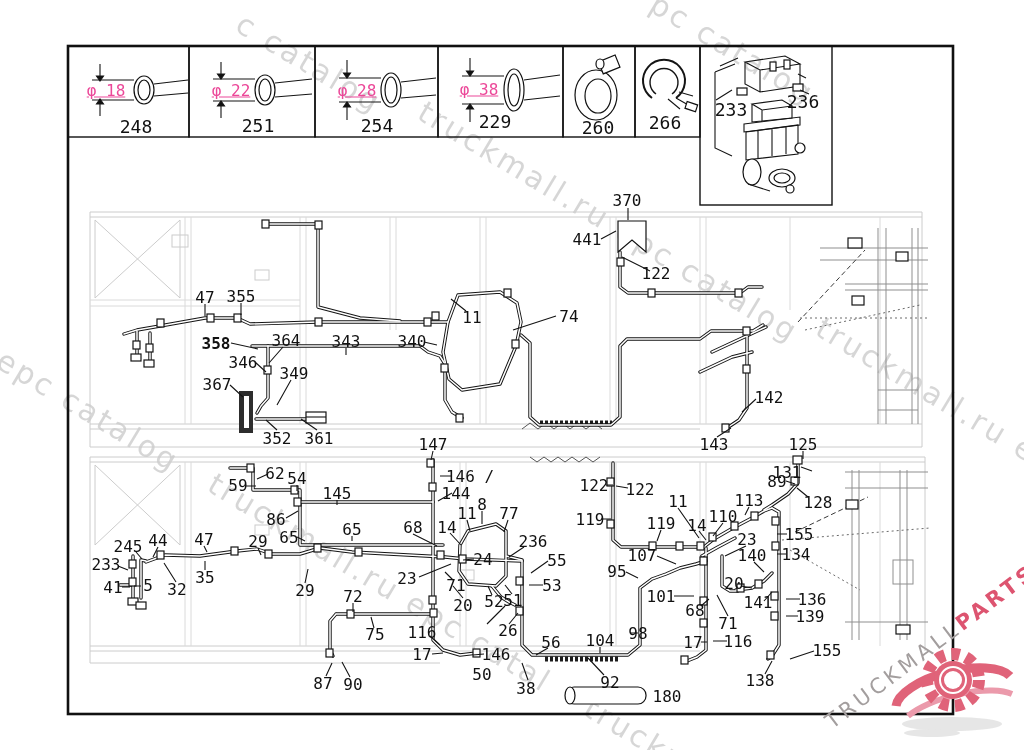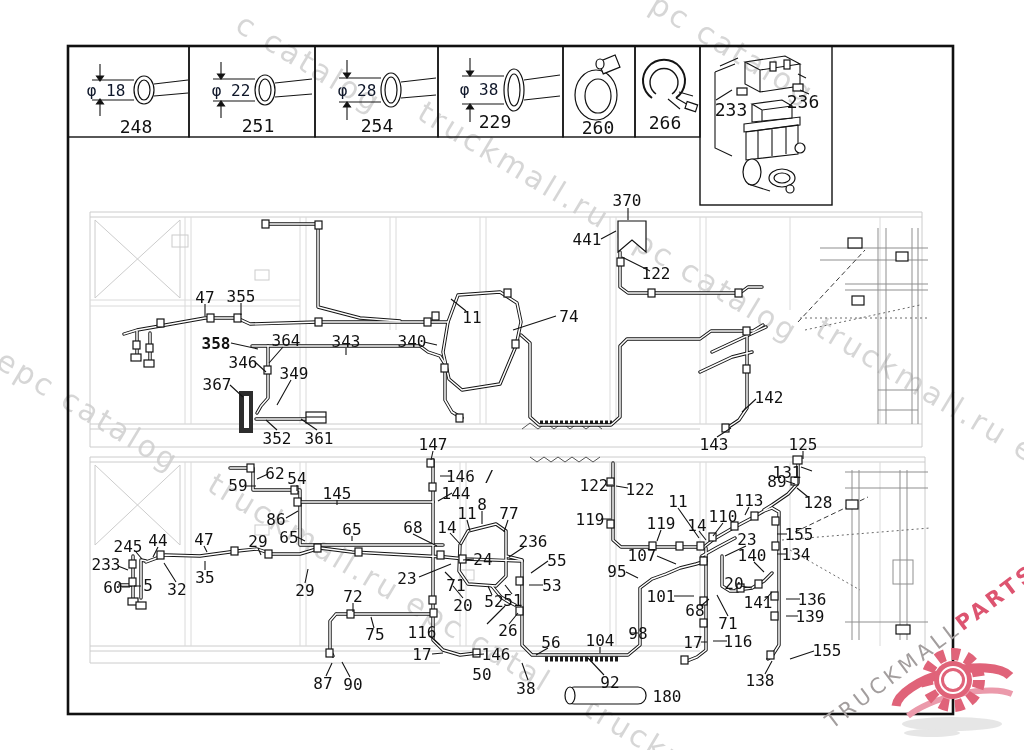--- a/index.html
+++ b/index.html
@@ -11,21 +11,21 @@
          font-family:"DejaVu Sans Mono",monospace;}
   .stage svg{position:absolute;left:0;top:0;}
   
   .wm{position:absolute;color:rgba(120,120,120,0.30);font:30px "DejaVu Sans",sans-serif;
       letter-spacing:3px;white-space:nowrap;transform:rotate(31deg);transform-origin:left top;
       pointer-events:none;}
   
   .callout{position:absolute;transform:translate(-50%,-50%);font:16px "DejaVu Sans Mono",monospace;
       color:#111;white-space:nowrap;}
   .hnum{position:absolute;transform:translate(-50%,-50%);font:18px "DejaVu Sans Mono",monospace;color:#111;}
-  .phi{position:absolute;transform:translate(-50%,-50%);font:16px "DejaVu Sans Mono",monospace;color:#0f172a;}
+  .phi{position:absolute;transform:translate(-50%,-50%);font:16px "DejaVu Sans Mono",monospace;color:#ec4899;text-decoration:underline;}
   
   .box{fill:none;stroke:#111;stroke-width:1.4;}
   .border{fill:none;stroke:#111;stroke-width:2.6;}
   .frame{stroke:var(--frame_gray);stroke-width:1;fill:none;}
   .frame2{stroke:#dadada;stroke-width:1;fill:none;}
   .ax{stroke:#8f8f8f;stroke-width:1;fill:none;}
   .axd{stroke:#3a3a3a;stroke-width:1;fill:none;stroke-dasharray:5 3;}
   .axdot{stroke:#6a6a6a;stroke-width:1;fill:none;stroke-dasharray:2 3;}
   .pipe{stroke:var(--line);stroke-width:3.4;fill:none;stroke-linejoin:round;stroke-linecap:round;}
   .pipe-core{stroke:#fff;stroke-width:1.5;fill:none;stroke-linejoin:round;stroke-linecap:round;}
@@ -395,21 +395,21 @@
       <div class="callout" style="left: 276px; top: 519px;">86</div>
       <div class="callout" style="left: 289px; top: 537px;">65</div>
       <div class="callout" style="left: 337px; top: 493px;">145</div>
       <div class="callout" style="left: 352px; top: 529px;">65</div>
       <div class="callout" style="left: 128px; top: 546px;">245</div>
       <div class="callout" style="left: 158px; top: 540px;">44</div>
       <div class="callout" style="left: 204px; top: 539px;">47</div>
       <div class="callout" style="left: 258px; top: 541px;">29</div>
       <div class="callout" style="left: 305px; top: 590px;">29</div>
       <div class="callout" style="left: 106px; top: 564px;">233</div>
-      <div class="callout" style="left: 113px; top: 587px;">60</div>
+      <div class="callout" style="left: 113px; top: 587px;">41</div>
       <div class="callout" style="left: 148px; top: 585px;">5</div>
       <div class="callout" style="left: 177px; top: 589px;">32</div>
       <div class="callout" style="left: 205px; top: 577px;">35</div>
       <div class="callout" style="left: 470px; top: 476px;">146 /</div>
       <div class="callout" style="left: 456px; top: 493px;">144</div>
       <div class="callout" style="left: 413px; top: 527px;">68</div>
       <div class="callout" style="left: 447px; top: 527px;">14</div>
       <div class="callout" style="left: 467px; top: 513px;">11</div>
       <div class="callout" style="left: 482px; top: 504px;">8</div>
       <div class="callout" style="left: 509px; top: 513px;">77</div>

